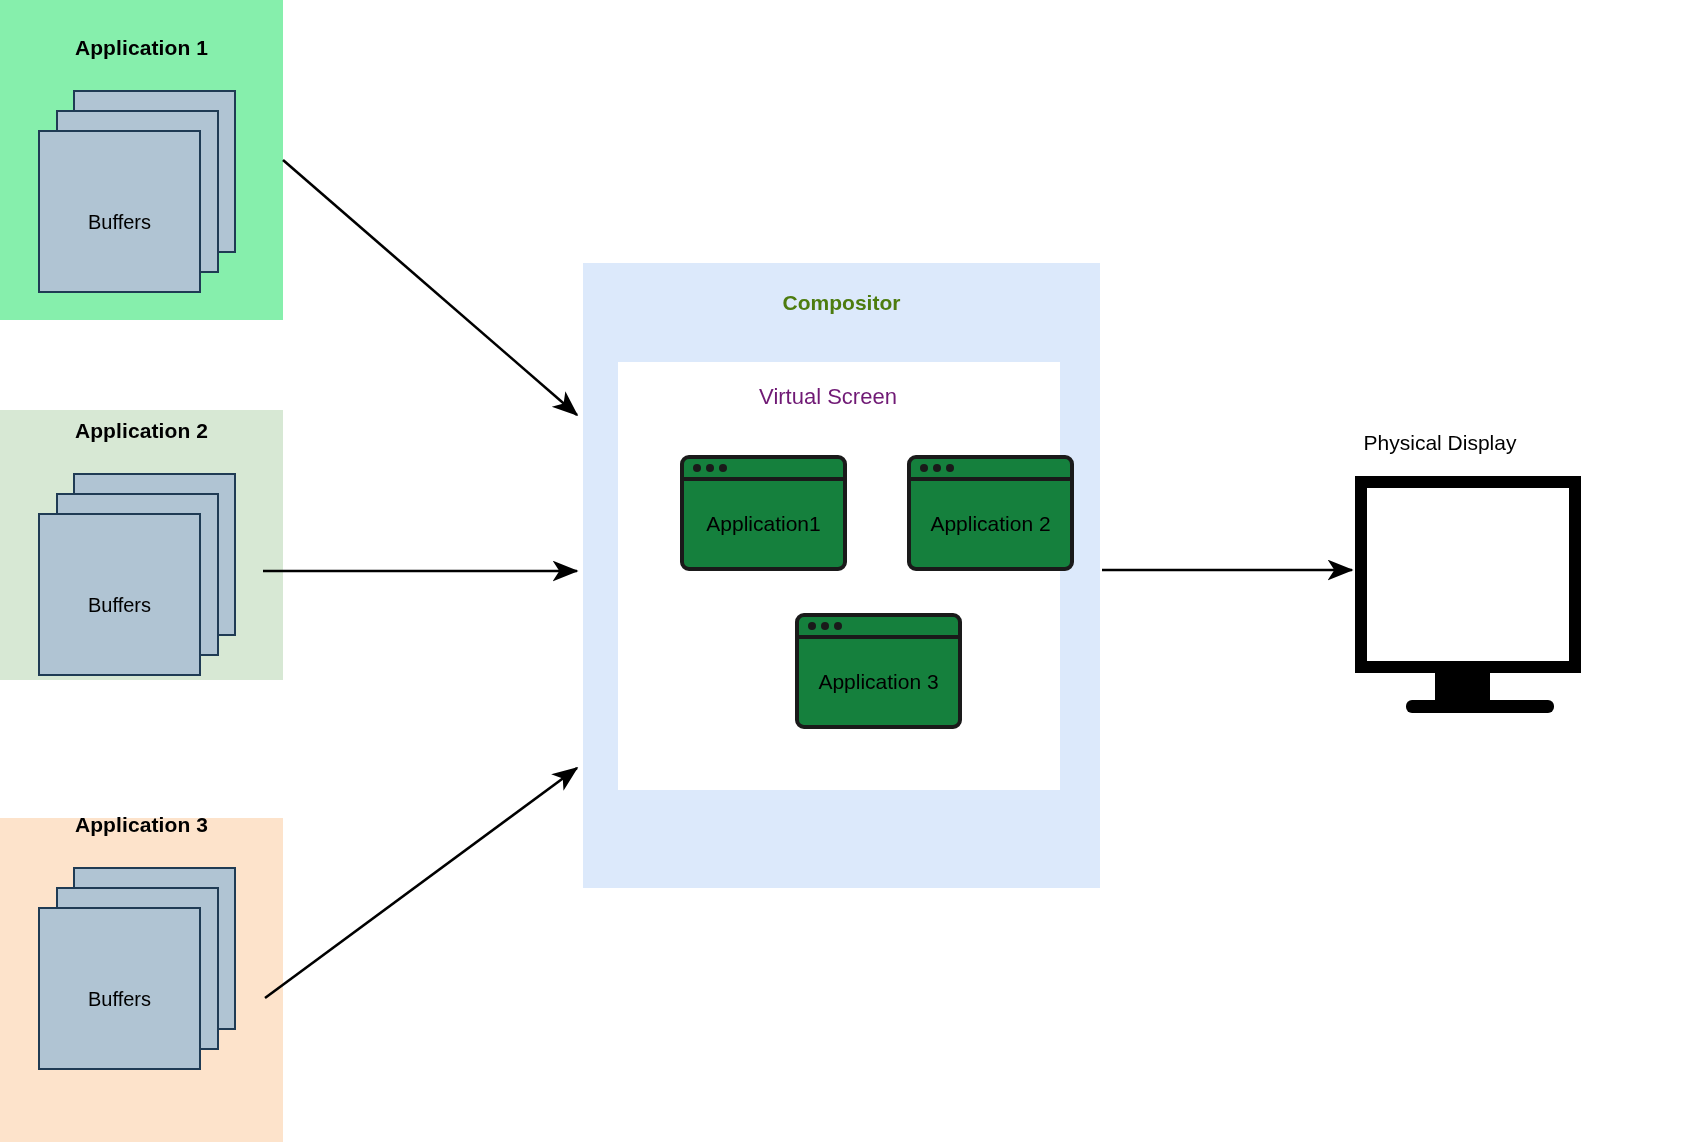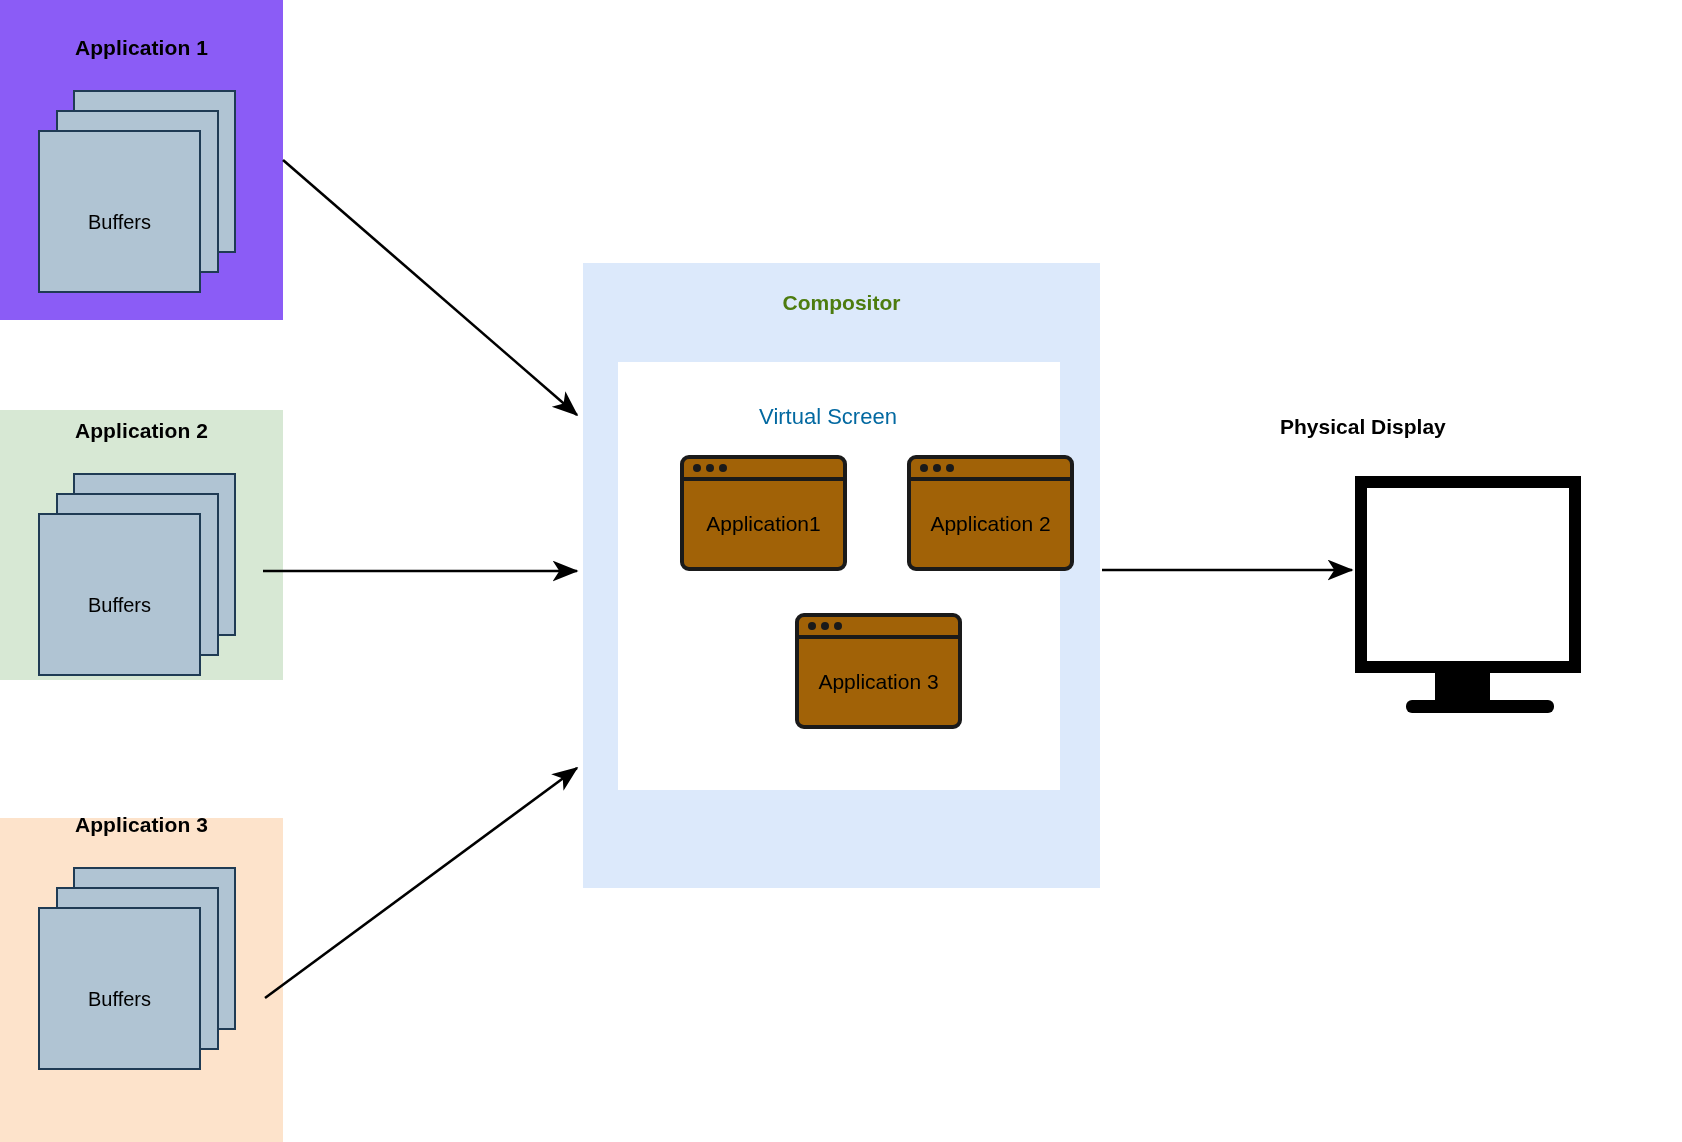--- a/index.html
+++ b/index.html
@@ -90,30 +90,29 @@
     height: 428px;
     background: #ffffff;
   }
   #virtual-screen-title {
     position: absolute;
     left: 0;
     top: 22px;
     width: 420px;
     text-align: center;
     font-size: 22px;
-    color: #0369a1;
-    margin-top: 20px;
+    color: #701a75;
   }
 
   
   .mini-window {
     position: absolute;
     width: 167px;
     height: 116px;
-    background: #a16207;
+    background: #15803d;
     border: 4px solid #1a1a1a;
     border-radius: 9px;
     box-sizing: border-box;
     text-decoration: underline;
   }
   .mini-window .titlebar {
     position: absolute;
     left: 0;
     right: 0;
     top: 0;
@@ -156,24 +155,25 @@
   #display-group {
     position: absolute;
     left: 1280px;
     top: 415px;
     width: 320px;
     height: 310px;
   }
   #display-title {
     position: absolute;
     left: 0;
-    top: 0;
+    top: 16px;
     width: 320px;
+    text-align: center;
     font-size: 21px;
-    font-weight: bold;
+    font-weight: normal;
     color: #000000;
   }
   #monitor-frame {
     position: absolute;
     left: 75px;
     top: 61px;
     width: 226px;
     height: 197px;
     background: #ffffff;
     border: 12px solid #000000;
@@ -205,21 +205,21 @@
     width: 1682px;
     height: 1142px;
     pointer-events: none;
   }
 </style>
 </head>
 <body>
 
 <div id="canvas">
 
-  <div class="app-panel" id="app-panel-1" style="top:0px; height:320px; background:#8b5cf6;">
+  <div class="app-panel" id="app-panel-1" style="top:0px; height:320px; background:#86efac;">
     <div class="app-title" style="top:36px;">Application 1</div>
     <div class="buffer-stack" style="left:38px; top:90px; width:200px; height:205px;">
       <div class="buffer-sheet s3"></div>
       <div class="buffer-sheet s2"></div>
       <div class="buffer-sheet s1"></div>
       <div class="buffer-label">Buffers</div>
     </div>
   </div>
 
   <div class="app-panel" id="app-panel-2" style="top:410px; height:270px; background:#d7e8d4;">

